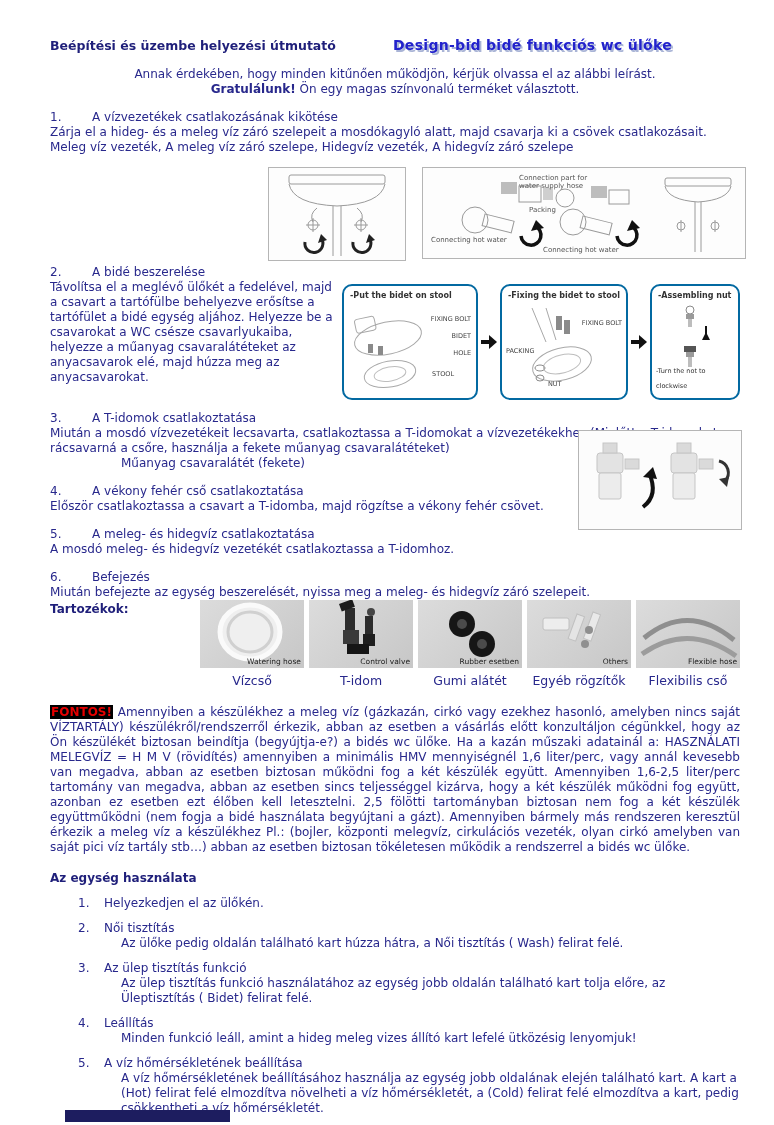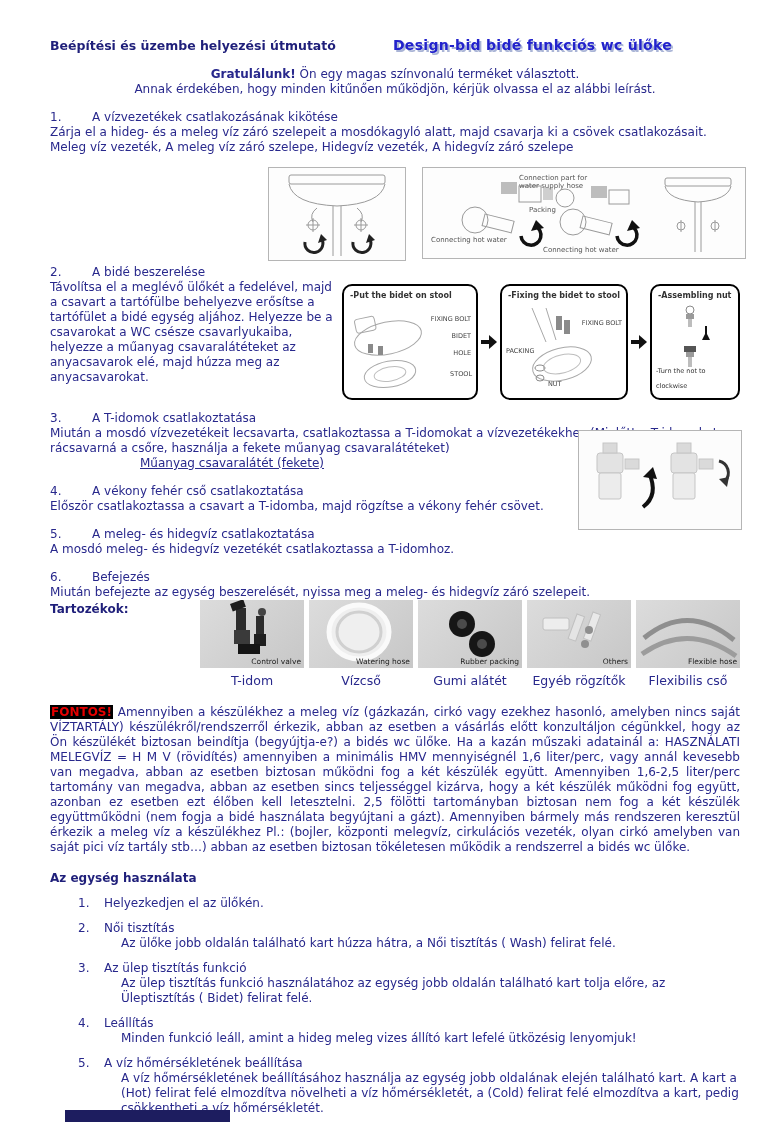--- a/index.html
+++ b/index.html
@@ -11,32 +11,32 @@
   .hdr-left{font-weight:bold;font-size:12.5px;color:#1f1f7a;}
   .hdr-right{font-weight:bold;font-size:14px;color:#2222cc;margin-right:68px;
              text-shadow:2px 2px 0 #a9b4d6;letter-spacing:.3px;}
   
   .intro{text-align:center;margin-top:14px;}
   .intro b{font-weight:bold;}
   
   .sec-title{margin-top:13px;}
   .sec-title .num{display:inline-block;width:42px;}
   .body{margin:0;}
-  .indent1{margin:0 0 0 90px;text-decoration:underline;}
+  .indent1{margin:0 0 0 71px;}
   
   .figrow1{display:flex;margin:12px 0 0 218px;gap:16px;}
   .figbox{border:1px solid #b5b5b5;background:#fdfdfd;position:relative;}
   .sinkbox{width:136px;height:92px;}
   .supplybox{width:322px;height:90px;}
   .fig-label{position:absolute;font-size:7px;line-height:8px;color:#555;font-family:"DejaVu Sans",sans-serif;}
   
   .row2{display:flex;margin-top:4px;min-height:140px;}
   .s2text{width:330px;}
   .bidetfig{display:flex;align-items:center;margin-left:2px;margin-top:18px;height:118px;}
-  .stepbox{border:2px solid #000000;border-radius:10px;background:#fff;position:relative;height:112px;}
+  .stepbox{border:2px solid #0369a1;border-radius:10px;background:#fff;position:relative;height:112px;}
   .stepbox .step-title{position:absolute;top:5px;left:6px;font-size:8px;color:#333;font-weight:bold;line-height:9px;}
   .step-lbl{position:absolute;font-size:6.5px;color:#444;line-height:7px;}
   .step-foot{position:absolute;bottom:4px;left:4px;font-size:6.5px;color:#333;}
   .arrow-sep{margin:0 3px;}
   
   .fitbox{position:absolute;right:32px;top:430px;width:162px;height:98px;border:1px solid #b5b5b5;background:#fcfcfc;}
   
   .tartrow{display:flex;}
   .tart-heading{font-weight:bold;width:105px;padding-top:2px;color:#1f1f7a;}
   .tart-items{display:flex;gap:5px;margin-left:47px;}
@@ -61,22 +61,22 @@
 
 <div class="page">
   <div class="content">
 
     <div class="header-row">
       <span class="hdr-left">Beépítési és üzembe helyezési útmutató</span>
       <span class="hdr-right">Design-bid bidé funkciós wc ülőke</span>
     </div>
 
     <div class="intro">
+      <div>Annak érdekében, hogy minden kitűnően működjön, kérjük olvassa el az alábbi leírást.</div>
       <div><b>Gratulálunk!</b><span> Ön egy magas színvonalú terméket választott.</span></div>
-      <div>Annak érdekében, hogy minden kitűnően működjön, kérjük olvassa el az alábbi leírást.</div>
     </div>
 
     <div class="sec-title">
       <span class="num">1.</span><span>A vízvezetékek csatlakozásának kikötése</span>
     </div>
     <p class="body">Zárja el a hideg- és a meleg víz záró szelepeit a mosdókagyló alatt, majd csavarja ki a csövek csatlakozásait.</p>
     <p class="body">Meleg víz vezeték, A meleg víz záró szelepe, Hidegvíz vezeték, A hidegvíz záró szelepe</p>
 
     <div class="figrow1">
       <div class="figbox sinkbox">
@@ -145,21 +145,21 @@
             <ellipse cx="42" cy="38" rx="34" ry="16" fill="none" stroke="#a8a8a8" transform="rotate(-12 42 38)"></ellipse>
             <rect x="8" y="20" width="20" height="14" rx="3" fill="none" stroke="#a8a8a8" transform="rotate(-12 8 20)"></rect>
             <rect x="22" y="44" width="5" height="9" fill="#8a8a8a"></rect>
             <rect x="32" y="46" width="5" height="9" fill="#8a8a8a"></rect>
             <ellipse cx="44" cy="74" rx="26" ry="13" fill="none" stroke="#a8a8a8" transform="rotate(-10 44 74)"></ellipse>
             <ellipse cx="44" cy="74" rx="16" ry="7" fill="none" stroke="#bdbdbd" transform="rotate(-10 44 74)"></ellipse>
           </svg>
           <span class="step-lbl" style="top:30px;right:5px;">FIXING BOLT</span>
           <span class="step-lbl" style="top:47px;right:5px;">BIDET</span>
           <span class="step-lbl" style="top:64px;right:5px;">HOLE</span>
-          <span class="step-lbl" style="top:85px;right:4px;">STOOL</span>
+          <span class="step-lbl" style="top:85px;right:22px;">STOOL</span>
         </div>
         <svg class="arrow-sep" width="16" height="14" viewBox="0 0 16 14">
           <rect x="0" y="5" width="8" height="4" fill="#111"></rect>
             <polygon points="8,0 16,7 8,14" fill="#111"></polygon>
         </svg>
         <div class="stepbox" style="width:124px;">
           <span class="step-title">-Fixing the bidet to stool</span>
           <svg width="90" height="92" viewBox="0 0 90 92" style="position:absolute;left:10px;top:16px;">
             <path d="M20,6 L34,40" stroke="#a8a8a8" fill="none"></path>
             <path d="M34,6 L44,38" stroke="#a8a8a8" fill="none"></path>
@@ -215,51 +215,51 @@
       <span class="num">6.</span><span>Befejezés</span>
     </div>
     <p class="body">Miután befejezte az egység beszerelését, nyissa meg a meleg- és hidegvíz záró szelepeit.</p>
 
     <div class="tartrow">
       <div class="tart-heading">Tartozékok:</div>
       <div class="tart-items">
         <div class="tart-item">
           <div class="photo">
             <svg width="104" height="68" viewBox="0 0 104 68">
+              <ellipse cx="50" cy="32" rx="30" ry="27" fill="#efefef" stroke="#fafafa" stroke-width="5"></ellipse>
+              <ellipse cx="50" cy="32" rx="22" ry="20" fill="none" stroke="#d0d0d0" stroke-width="3"></ellipse>
+            </svg>
+            <span class="photo-cap">Watering hose</span>
+          </div>
+          <div class="hu-label">Vízcső</div>
+        </div>
+        <div class="tart-item">
+          <div class="photo">
+            <svg width="104" height="68" viewBox="0 0 104 68">
               <rect x="36" y="8" width="10" height="22" fill="#2c2c2c"></rect>
               <rect x="30" y="4" width="14" height="8" fill="#1c1c1c" transform="rotate(-20 30 4)"></rect>
               <rect x="34" y="30" width="16" height="14" fill="#3a3a3a"></rect>
               <rect x="56" y="16" width="8" height="18" fill="#2c2c2c"></rect>
               <rect x="54" y="34" width="12" height="12" fill="#1f1f1f"></rect>
               <rect x="38" y="44" width="22" height="10" fill="#151515"></rect>
               <circle cx="62" cy="12" r="4" fill="#444"></circle>
             </svg>
             <span class="photo-cap">Control valve</span>
           </div>
           <div class="hu-label">T-idom</div>
         </div>
         <div class="tart-item">
           <div class="photo">
             <svg width="104" height="68" viewBox="0 0 104 68">
-              <ellipse cx="50" cy="32" rx="30" ry="27" fill="#efefef" stroke="#fafafa" stroke-width="5"></ellipse>
-              <ellipse cx="50" cy="32" rx="22" ry="20" fill="none" stroke="#d0d0d0" stroke-width="3"></ellipse>
-            </svg>
-            <span class="photo-cap">Watering hose</span>
-          </div>
-          <div class="hu-label">Vízcső</div>
-        </div>
-        <div class="tart-item">
-          <div class="photo">
-            <svg width="104" height="68" viewBox="0 0 104 68">
               <circle cx="44" cy="24" r="13" fill="#161616"></circle>
                 <circle cx="44" cy="24" r="5" fill="#4a4a4a"></circle>
               <circle cx="64" cy="44" r="13" fill="#161616"></circle>
                 <circle cx="64" cy="44" r="5" fill="#4a4a4a"></circle>
             </svg>
-            <span class="photo-cap">Rubber packing</span>
+            <span class="photo-cap">Rubber esetben</span>
           </div>
           <div class="hu-label">Gumi alátét</div>
         </div>
         <div class="tart-item">
           <div class="photo">
             <svg width="104" height="68" viewBox="0 0 104 68">
               <rect x="16" y="18" width="26" height="12" rx="2" fill="#ededed" stroke="#c0c0c0"></rect>
               <rect x="50" y="14" width="8" height="26" fill="#e4e4e4" stroke="#c0c0c0" transform="rotate(20 50 14)"></rect>
               <rect x="66" y="12" width="8" height="28" fill="#e9e9e9" stroke="#c0c0c0" transform="rotate(20 66 12)"></rect>
               <circle cx="62" cy="30" r="4" fill="#8f8f8f"></circle>
@@ -289,21 +289,21 @@
     <div class="u-item">
       <span class="u-num">1.</span>
       <div class="u-body">
           <div>Helyezkedjen el az ülőkén.</div>
         </div>
     </div>
     <div class="u-item">
       <span class="u-num">2.</span>
       <div class="u-body">
         <div>Női tisztítás</div>
-        <p class="u-sub">Az ülőke jobb oldalán található kart  húzza hátra, a Női tisztítás ( Wash) felirat felé.</p>
+        <p class="u-sub">Az ülőke pedig oldalán található kart  húzza hátra, a Női tisztítás ( Wash) felirat felé.</p>
       </div>
     </div>
     <div class="u-item">
       <span class="u-num">3.</span>
       <div class="u-body">
         <div>Az ülep tisztítás funkció</div>
         <p class="u-sub">Az ülep tisztítás funkció használatához az egység jobb oldalán található kart tolja előre, az Üleptisztítás ( Bidet) felirat felé.</p>
       </div>
     </div>
     <div class="u-item">

